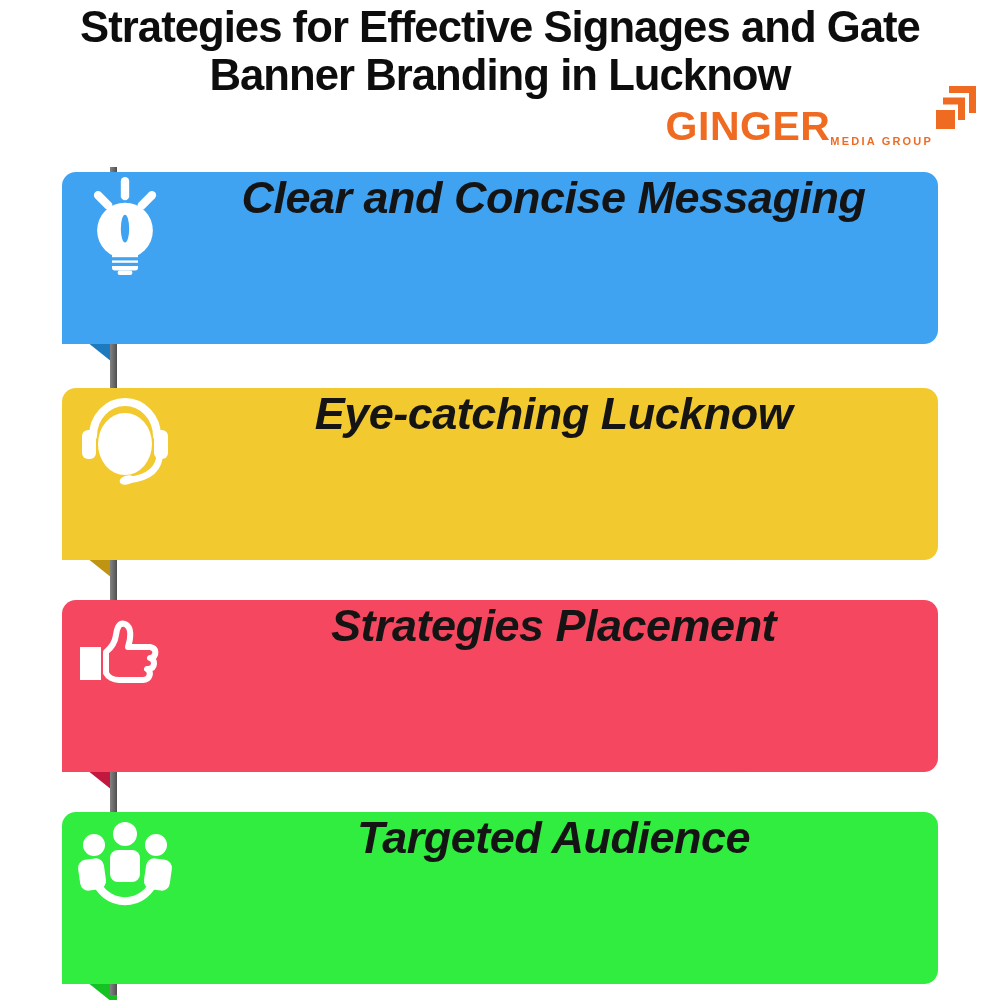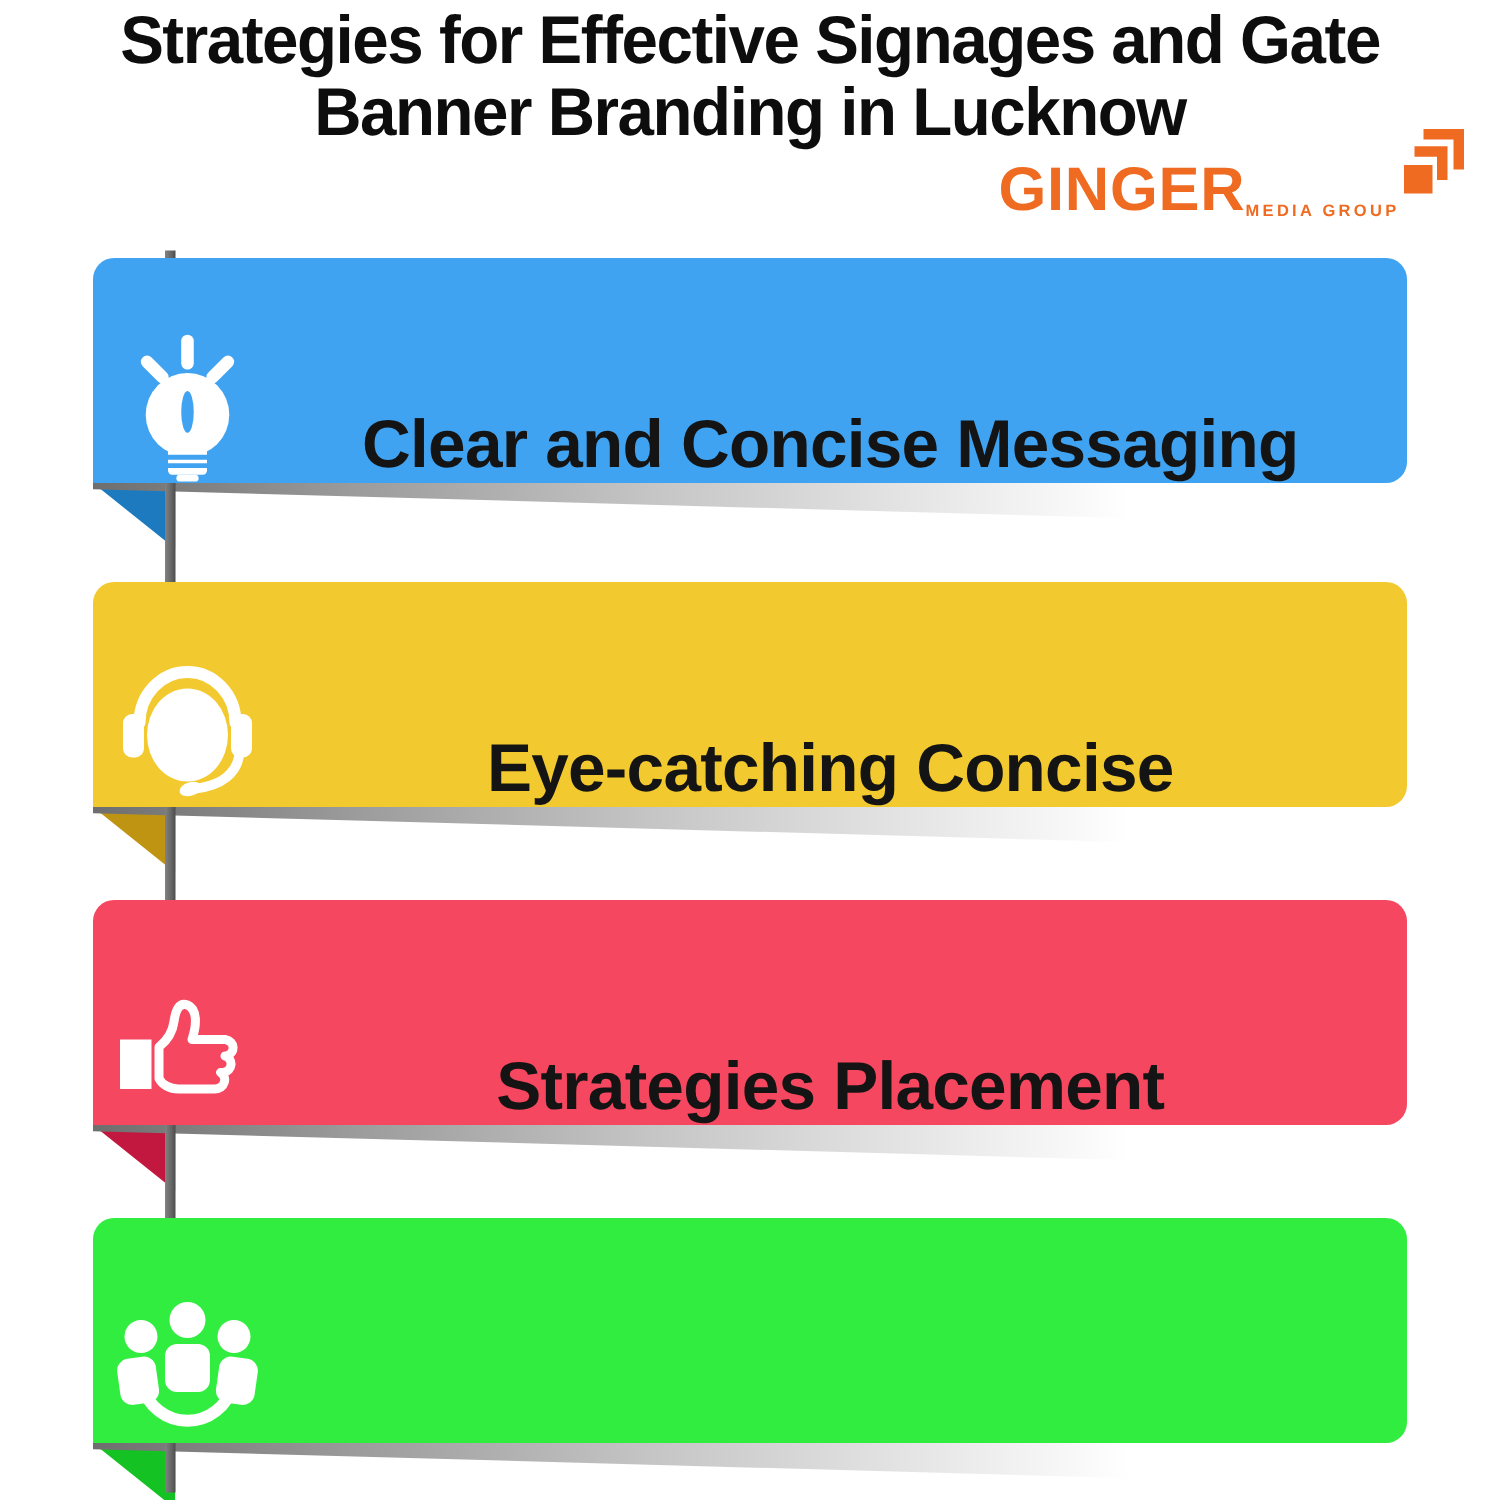--- a/index.html
+++ b/index.html
@@ -25,23 +25,23 @@
           background:linear-gradient(90deg,#828282,#4d4d4d); z-index:2; }
 
   
   .row { position:absolute; left:0; width:1000px; height:0; }
   .fold { position:absolute; left:62px; top:150px; width:55px; height:44px;
           background:var(--fold); clip-path:polygon(0 0,100% 0,100% 100%); z-index:1; }
   .shadow { position:absolute; left:62px; top:150px; width:785px; height:26px;
           clip-path:polygon(0 0,100% 0,100% 100%,0 16%);
           background:linear-gradient(90deg,#6e6e6e 0%,#9b9b9b 22%,#c6c6c6 48%,rgba(250,250,250,0) 88%);
           z-index:1; }
-  .bar { position:absolute; left:62px; top:0; width:876px; height:150px;
+  .bar { position:absolute; left:62px; top:0; width:876px; height:172px;
          background:var(--bg); border-radius:14px 14px 14px 0;
-         display:flex; align-items:flex-end; z-index:3; }
+         display:flex; align-items:flex-start; z-index:3;font-style:italic; }
   .icon { width:100px; height:104px; margin-left:13px; flex:0 0 auto; }
   .label { flex:1; text-align:center; font-size:45px; font-weight:bold;
            color:#141414; letter-spacing:-0.5px; padding-right:6px; }
 </style>
 </head>
 <body>
 
 <div id="canvas" style="--orange: #F06B22;">
 
   <div class="page-title">
@@ -89,21 +89,21 @@
     <div class="shadow"></div>
     <div class="bar">
       <svg class="icon" viewBox="0 0 100 104">
         <path d="M18 48 A 32 34 0 0 1 82 48" fill="none" stroke="#fff" stroke-width="8" stroke-linecap="round"></path>
         <ellipse cx="50" cy="56" rx="27" ry="31" fill="#fff"></ellipse>
         <rect x="7" y="42" width="14" height="29" rx="6" fill="#fff"></rect>
         <rect x="79" y="42" width="14" height="29" rx="6" fill="#fff"></rect>
         <path d="M85 64 C 85 82 72 90 54 92" fill="none" stroke="#fff" stroke-width="6.5" stroke-linecap="round"></path>
         <ellipse cx="52" cy="92" rx="7.5" ry="4.5" fill="#fff" transform="rotate(-15 52 92)"></ellipse>
       </svg>
-      <div class="label">Eye-catching Concise</div>
+      <div class="label">Eye-catching Lucknow</div>
     </div>
   </div>
 
   <div class="row" style="top: 600px; --bg: #F5475F; --fold: #C2173F;">
     <div class="fold"></div>
     <div class="shadow"></div>
     <div class="bar">
       <svg class="icon" viewBox="0 0 100 100">
         <rect x="5" y="45" width="21" height="33" fill="#fff"></rect>
         <path d="M31 71 C33 75 38 78 44 78 L68 78 C75 78 77 70 72 67 L74 67 C80 66 81 58 75 56 L76 56 C82 54 82 46 75 45 L53 45 C56 36 57 25 50 22 C44 20 42 26 41 33 C40 41 36 46 31 50 Z" fill="none" stroke="#fff" stroke-width="6" stroke-linejoin="round" stroke-linecap="round"></path>
@@ -118,16 +118,17 @@
     <div class="bar">
       <svg class="icon" viewBox="0 0 100 100">
         <circle cx="50" cy="20" r="12" fill="#fff"></circle>
         <circle cx="19" cy="31" r="11" fill="#fff"></circle>
         <circle cx="81" cy="31" r="11" fill="#fff"></circle>
         <path d="M20 64 A 31 31 0 0 0 80 64" fill="none" stroke="#fff" stroke-width="8" stroke-linecap="round"></path>
         <rect x="4" y="45" width="26" height="31" rx="8" fill="#fff" transform="rotate(-8 17 60)"></rect>
         <rect x="70" y="45" width="26" height="31" rx="8" fill="#fff" transform="rotate(8 83 60)"></rect>
         <rect x="35" y="36" width="30" height="32" rx="8" fill="#fff"></rect>
       </svg>
+      <div class="label">Targeted Audience</div>
     </div>
   </div>
 
 </div>
 
 </body></html>

